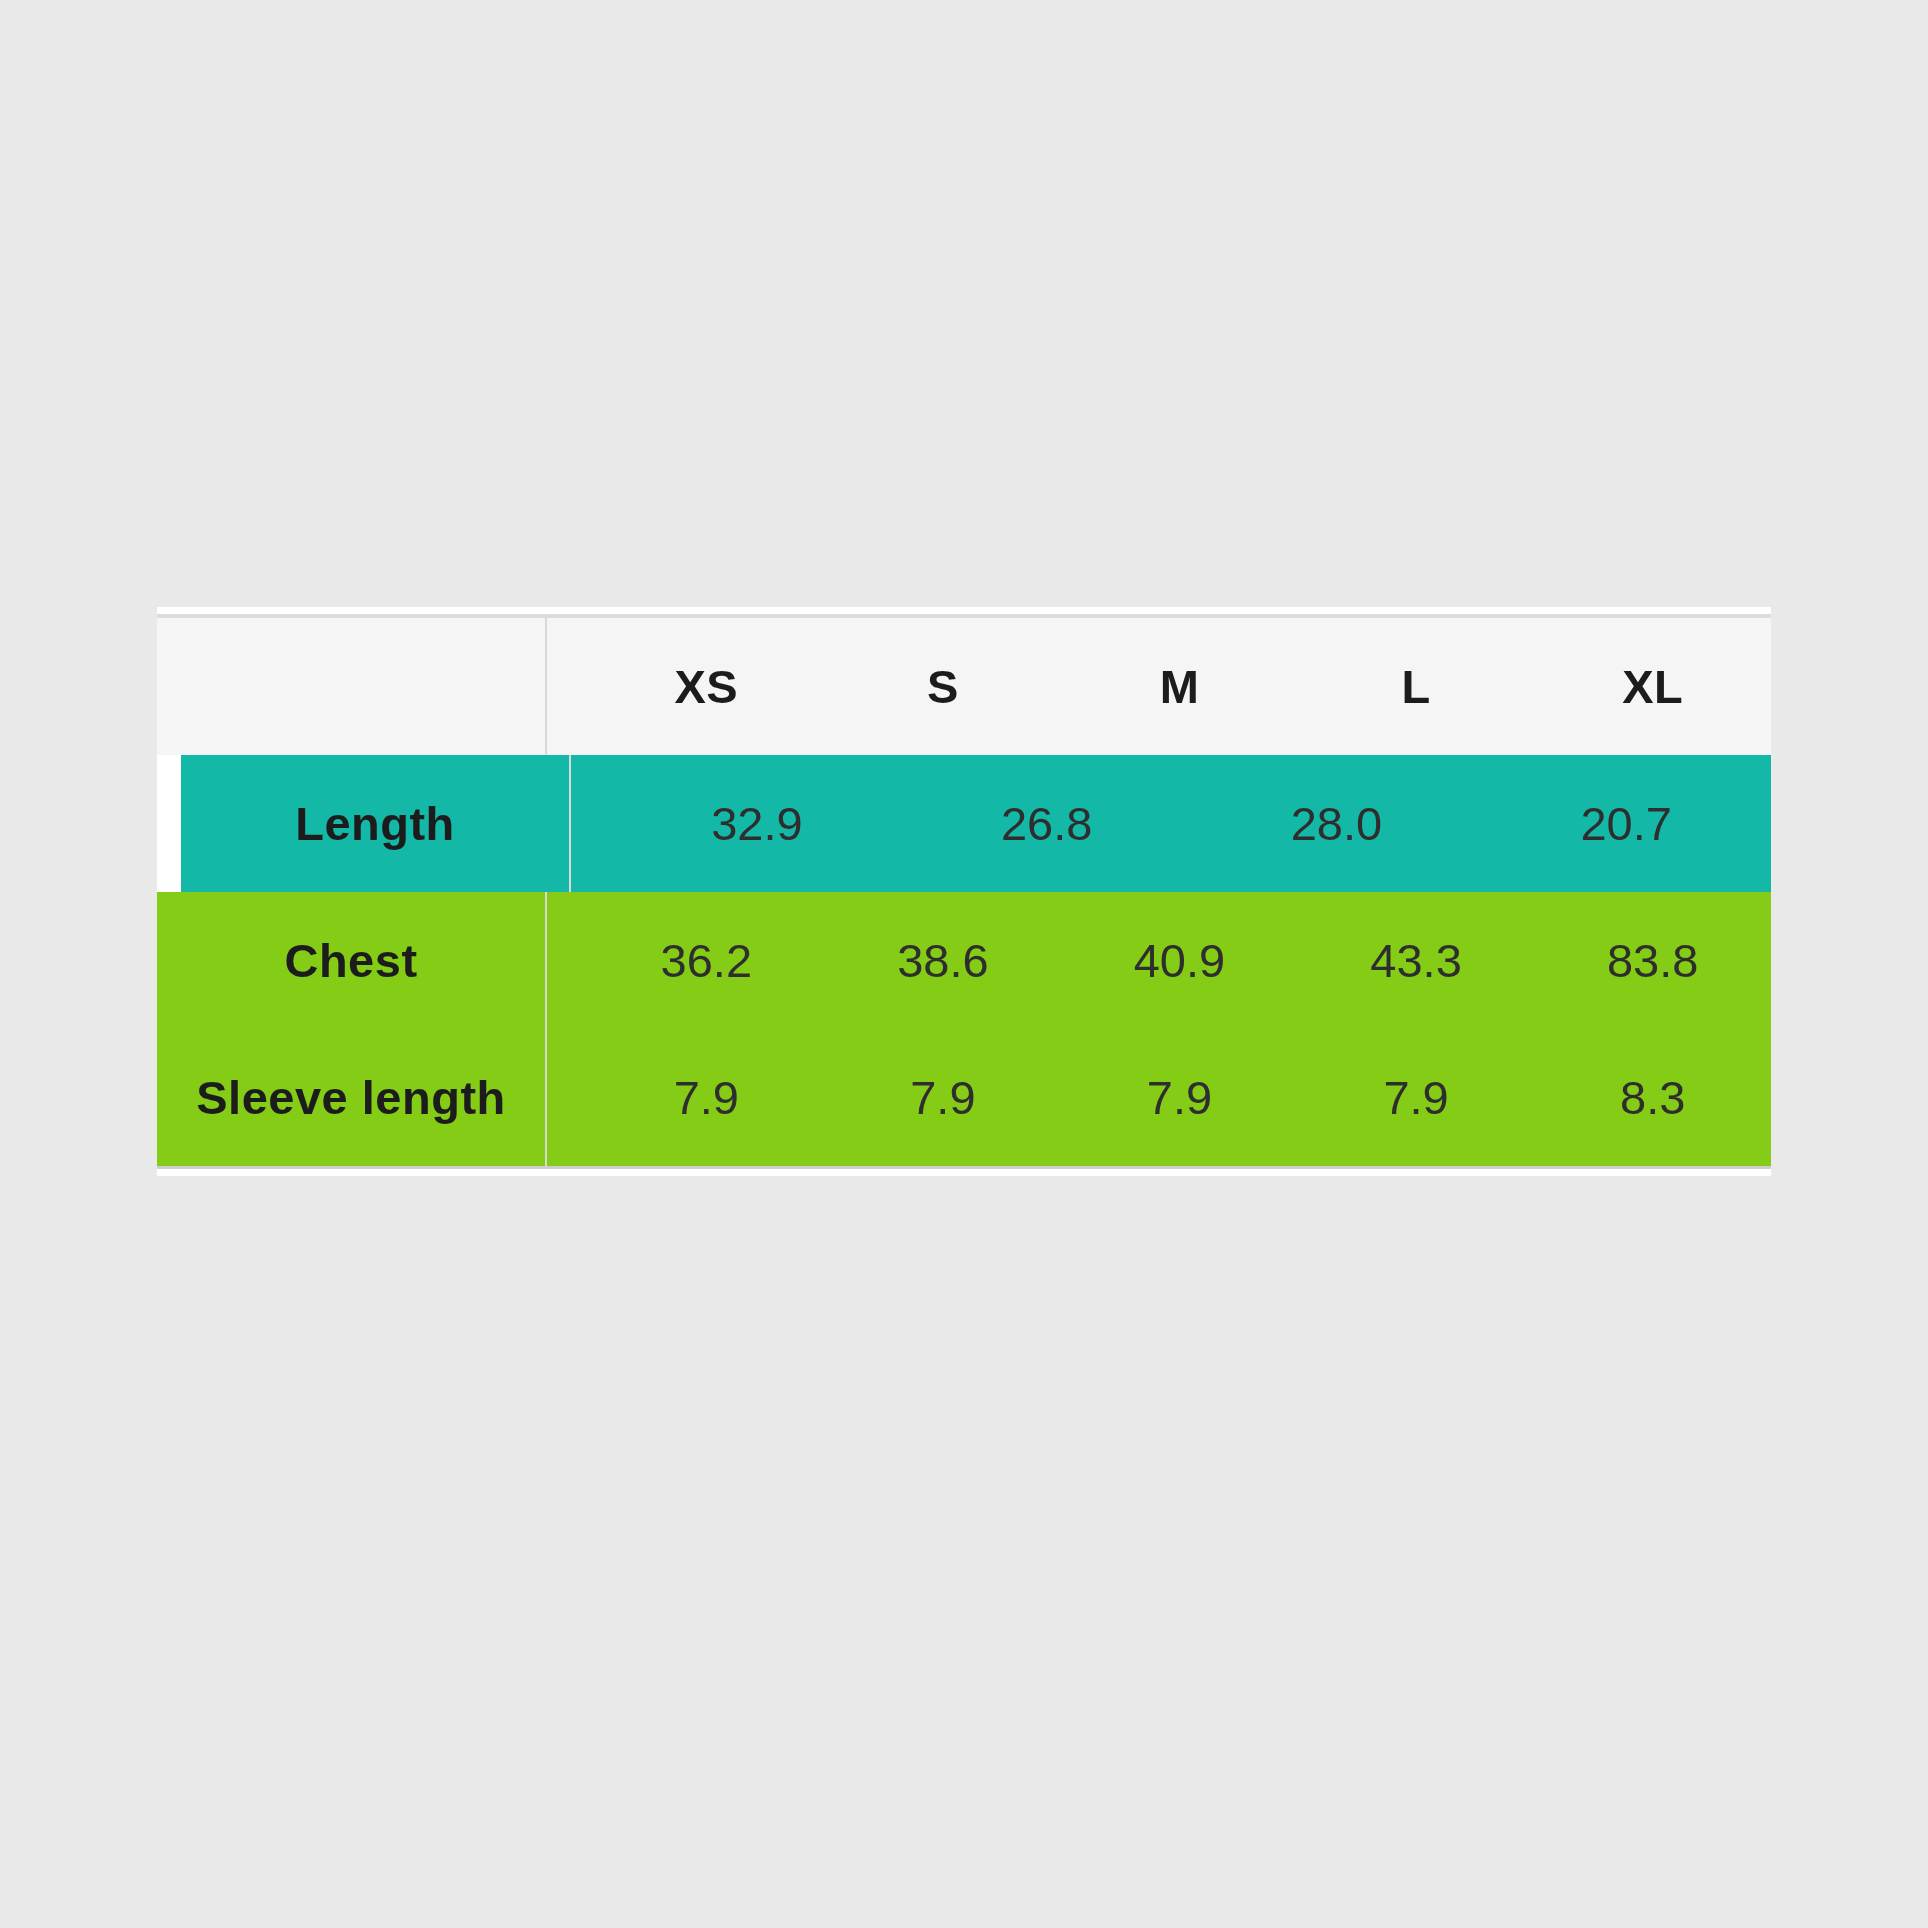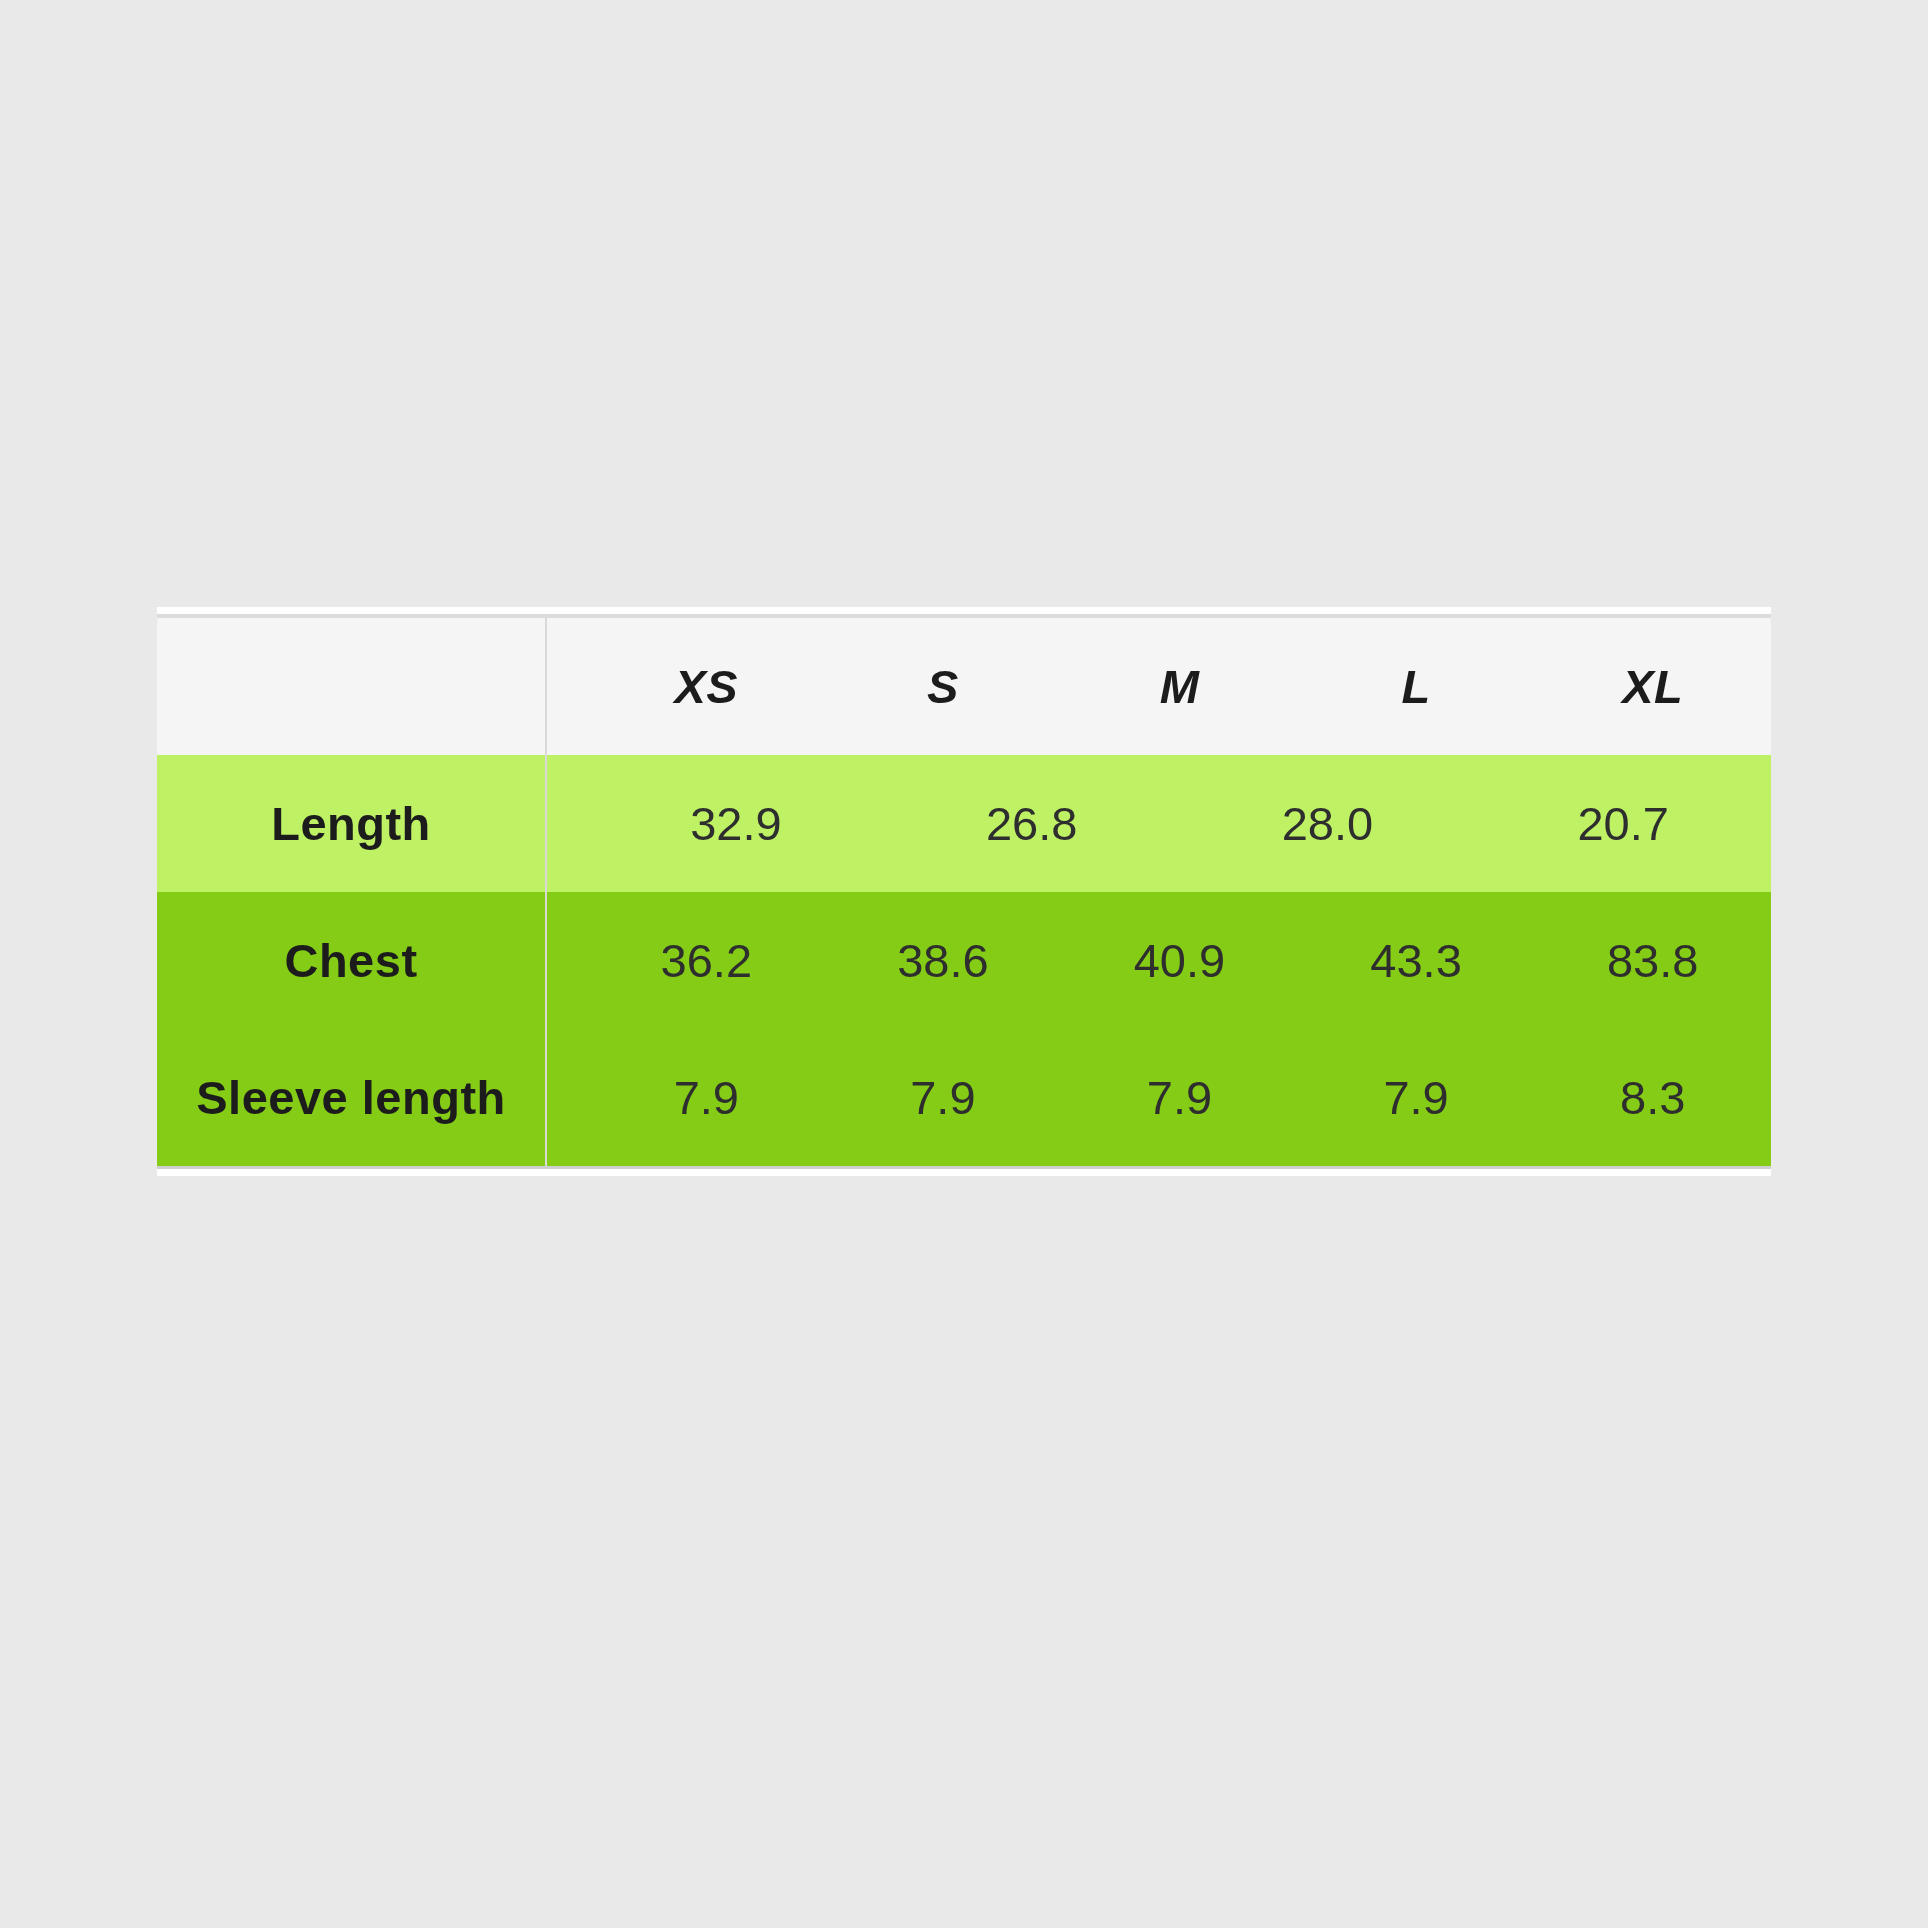--- a/index.html
+++ b/index.html
@@ -35,21 +35,22 @@
   }
   .t-row {
     display: flex;
     align-items: stretch;
     height: 137px;
   }
   .t-row.header {
     background: #f5f5f5;
   }
   .t-row.r-even {
-    background: #bef264;
+    background: #14b8a6;
+    margin-left: 24px;
   }
   .t-row.r-odd {
     background: #84cc16;
   }
   .label-cell {
     width: 390px;
     flex: 0 0 390px;
     border-right: 2.8px solid #d9d9d9;
     box-sizing: border-box;
     display: flex;
@@ -70,21 +71,20 @@
     display: flex;
     align-items: center;
     justify-content: center;
     font-size: 47px;
     color: #2e2e2e;
   }
   .t-row.header .cell {
     font-weight: 700;
     color: #1c1c1c;
     letter-spacing: 0.5px;
-    font-style: italic;
   }
 </style>
 </head>
 <body>
 
 <div class="page">
   <div class="card">
     <div class="size-table">
 
       <div class="t-row header">

